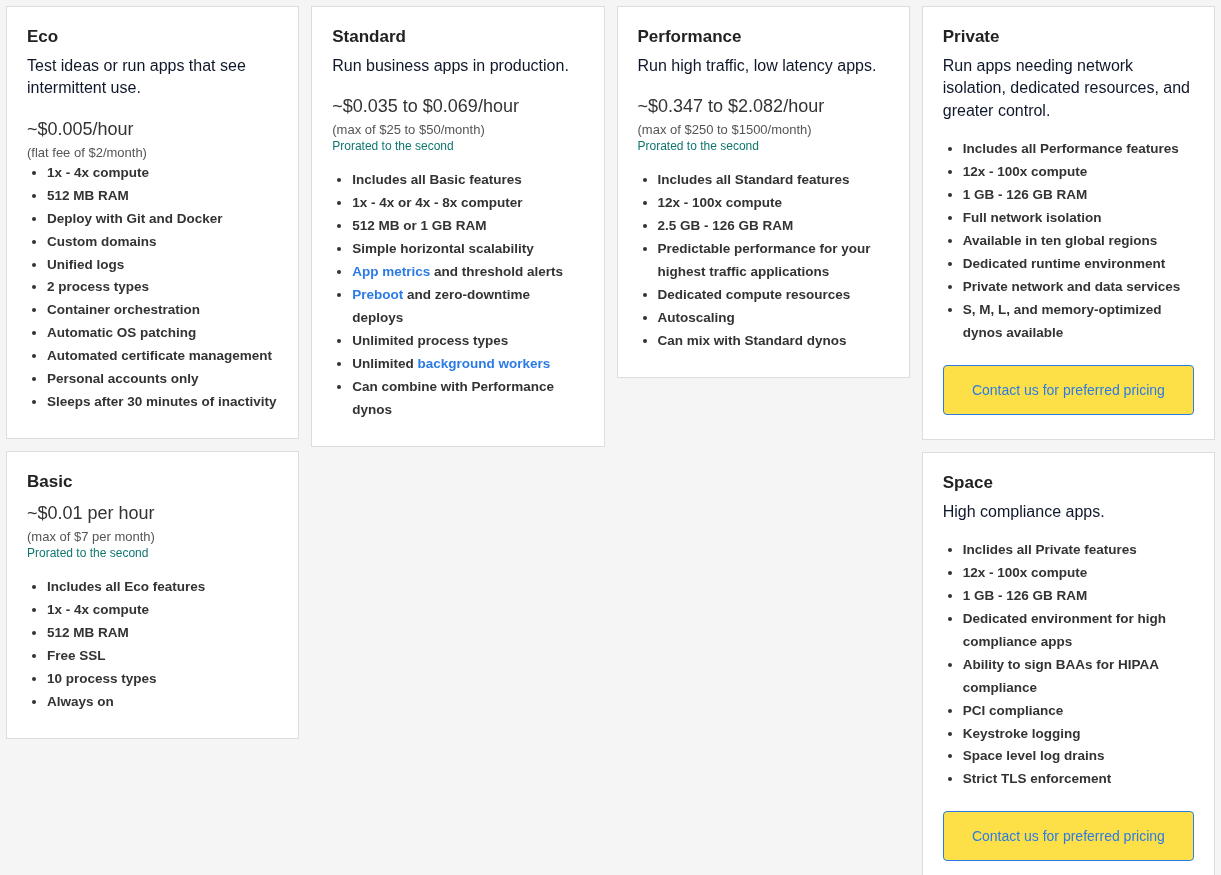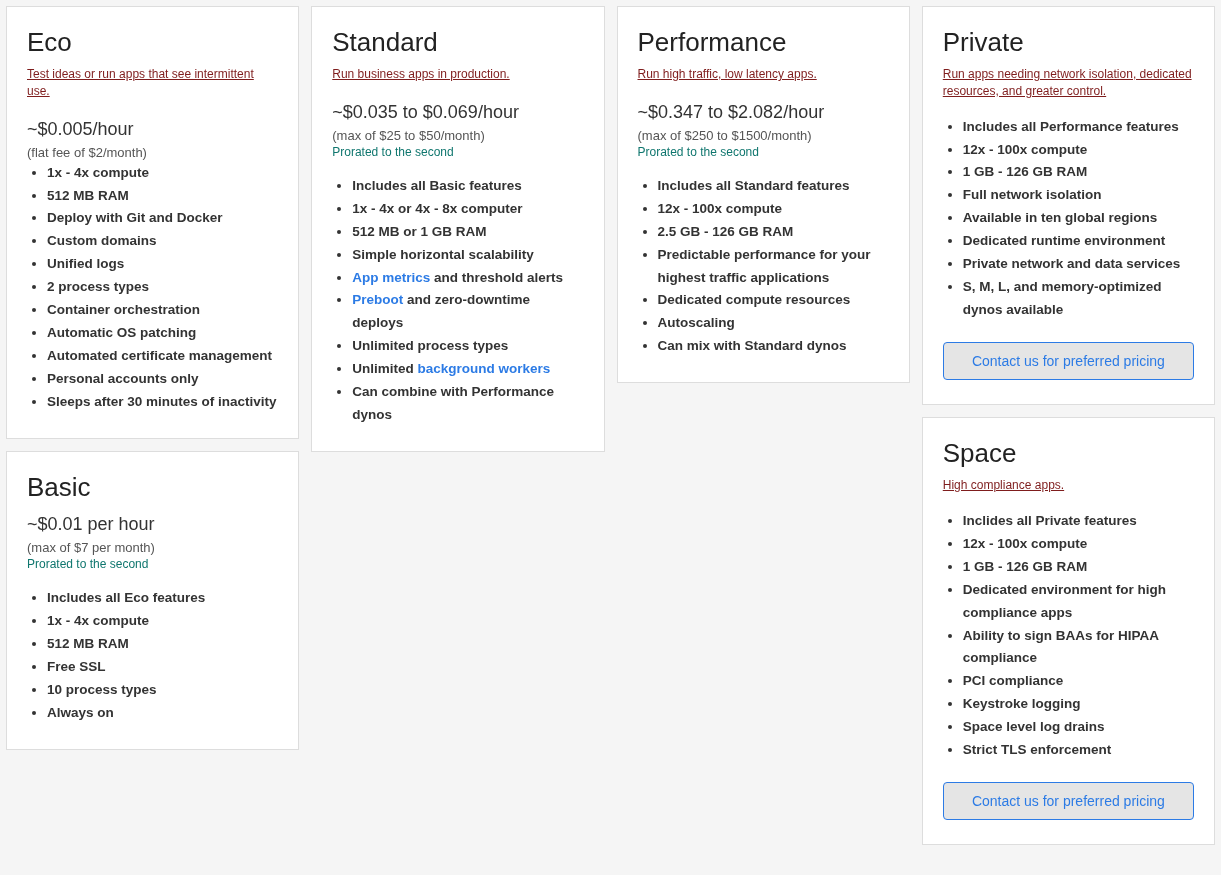--- a/index.html
+++ b/index.html
@@ -20,31 +20,30 @@
       flex-direction: column;
       gap: 0;
     }
     .card {
       background: #fff;
       border: 1px solid #ddd;
       padding: 20px 20px 24px 20px;
       margin: 6px;
     }
     .card-title {
-      font-size: 26px;
-      font-weight: 400;
+      font-size: 17px;
+      font-weight: 700;
       color: #222;
       margin-bottom: 8px;
     }
     .card-subtitle {
-      font-size: 12px;
-      color: #7f1d1d;
+      font-size: 16px;
+      color: #0f172a;
       margin-bottom: 16px;
       line-height: 1.4;
-      text-decoration: underline;
     }
     .price-main {
       font-size: 18px;
       color: #333;
       font-weight: 400;
       line-height: 1.5;
       margin-bottom: 2px;
     }
     .price-secondary {
       font-size: 13px;
@@ -66,23 +65,23 @@
       color: #333;
       font-weight: bold;
     }
     .link-blue {
       color: #2c7be5;
       text-decoration: none;
     }
     .contact-btn {
       display: block;
       width: 100%;
-      padding: 10px;
+      padding: 16px;
       margin-top: 20px;
-      background: #e5e5e5;
+      background: #fde047;
       border: 1.5px solid #2c7be5;
       color: #2c7be5;
       font-size: 14px;
       cursor: pointer;
       text-align: center;
       border-radius: 4px;
     }
   </style>
 </head>
 <body>

